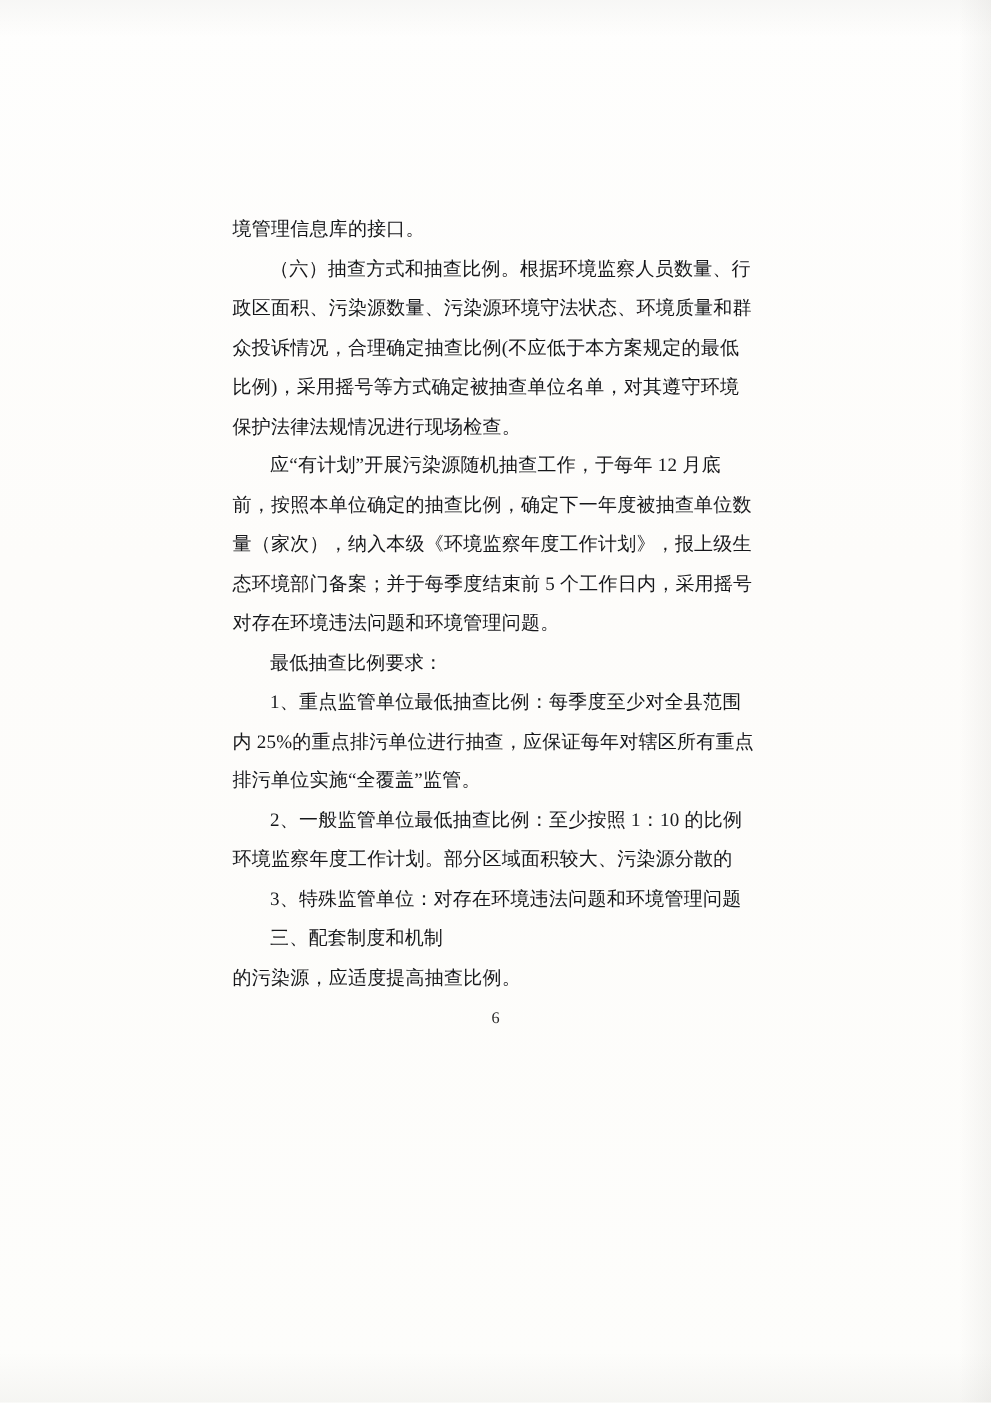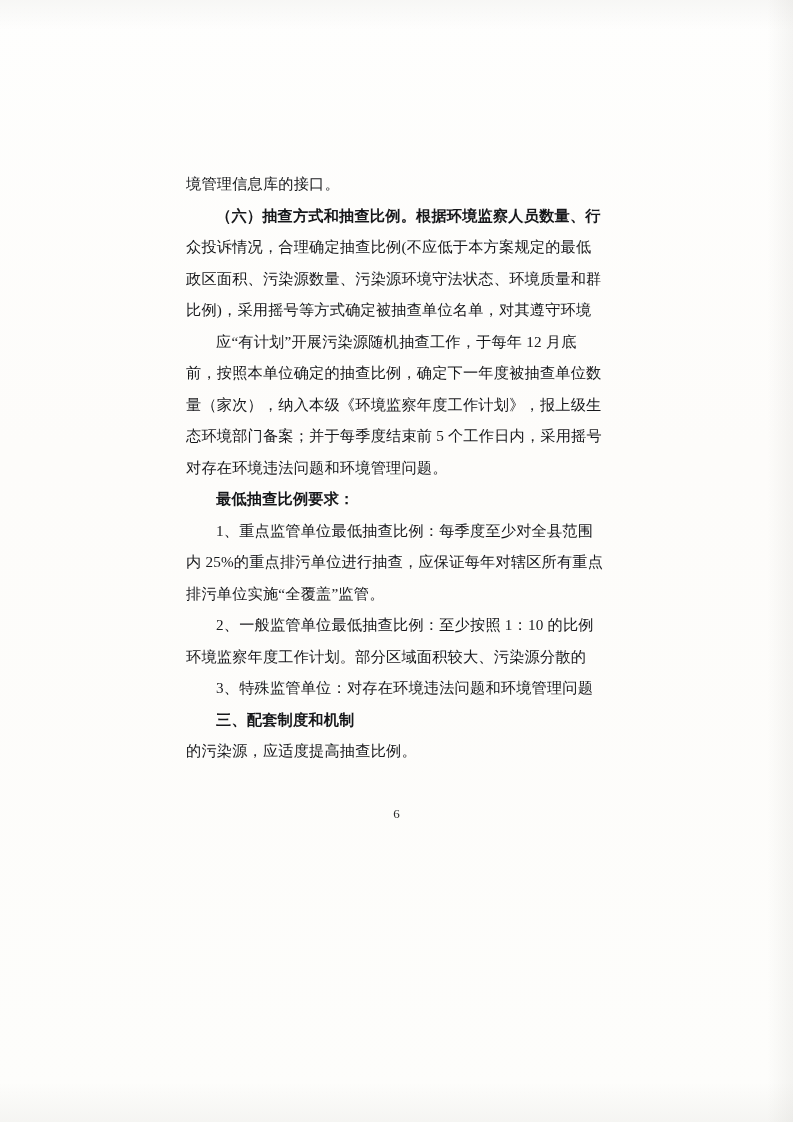--- a/index.html
+++ b/index.html
@@ -39,21 +39,21 @@
     line-height: 31.5px;
     letter-spacing: 0.2px;
     color: #16171a;
     white-space: pre;
     font-family: "Liberation Serif", "DejaVu Serif", serif;
   }
   .indent {
     text-indent: 30px;
   }
   .bold {
-    font-weight: bold;
+    font-weight: normal;
   }
   .page-number {
     position: absolute;
     left: 0;
     top: 806px;
     width: 793px;
     text-align: center;
     font-size: 13px;
     color: #2a2a2a;
     font-family: "Liberation Serif", "DejaVu Serif", serif;
@@ -91,23 +91,24 @@
 
 <div class="page">
   <div class="paper-tint"></div>
   <div class="edge-shadow-top"></div>
   <div class="edge-shadow-right"></div>
   <div class="edge-shadow-bottom"></div>
 
   <div class="content">
     <div class="line">境管理信息库的接口。</div>
     <div class="line indent bold">（六）抽查方式和抽查比例。根据环境监察人员数量、行</div>
+    <div class="line">政区面积、污染源数量、污染源环境守法状态、环境质量和群</div>
     <div class="line">众投诉情况，合理确定抽查比例(不应低于本方案规定的最低</div>
-    <div class="line">政区面积、污染源数量、污染源环境守法状态、环境质量和群</div>
     <div class="line">比例)，采用摇号等方式确定被抽查单位名单，对其遵守环境</div>
+    <div class="line">保护法律法规情况进行现场检查。</div>
     <div class="line indent">应“有计划”开展污染源随机抽查工作，于每年 12 月底</div>
     <div class="line">前，按照本单位确定的抽查比例，确定下一年度被抽查单位数</div>
     <div class="line">量（家次），纳入本级《环境监察年度工作计划》，报上级生</div>
     <div class="line">态环境部门备案；并于每季度结束前 5 个工作日内，采用摇号</div>
     <div class="line">对存在环境违法问题和环境管理问题。</div>
     <div class="line indent bold">最低抽查比例要求：</div>
     <div class="line indent">1、重点监管单位最低抽查比例：每季度至少对全县范围</div>
     <div class="line">内 25%的重点排污单位进行抽查，应保证每年对辖区所有重点</div>
     <div class="line">排污单位实施“全覆盖”监管。</div>
     <div class="line indent">2、一般监管单位最低抽查比例：至少按照 1：10 的比例</div>

